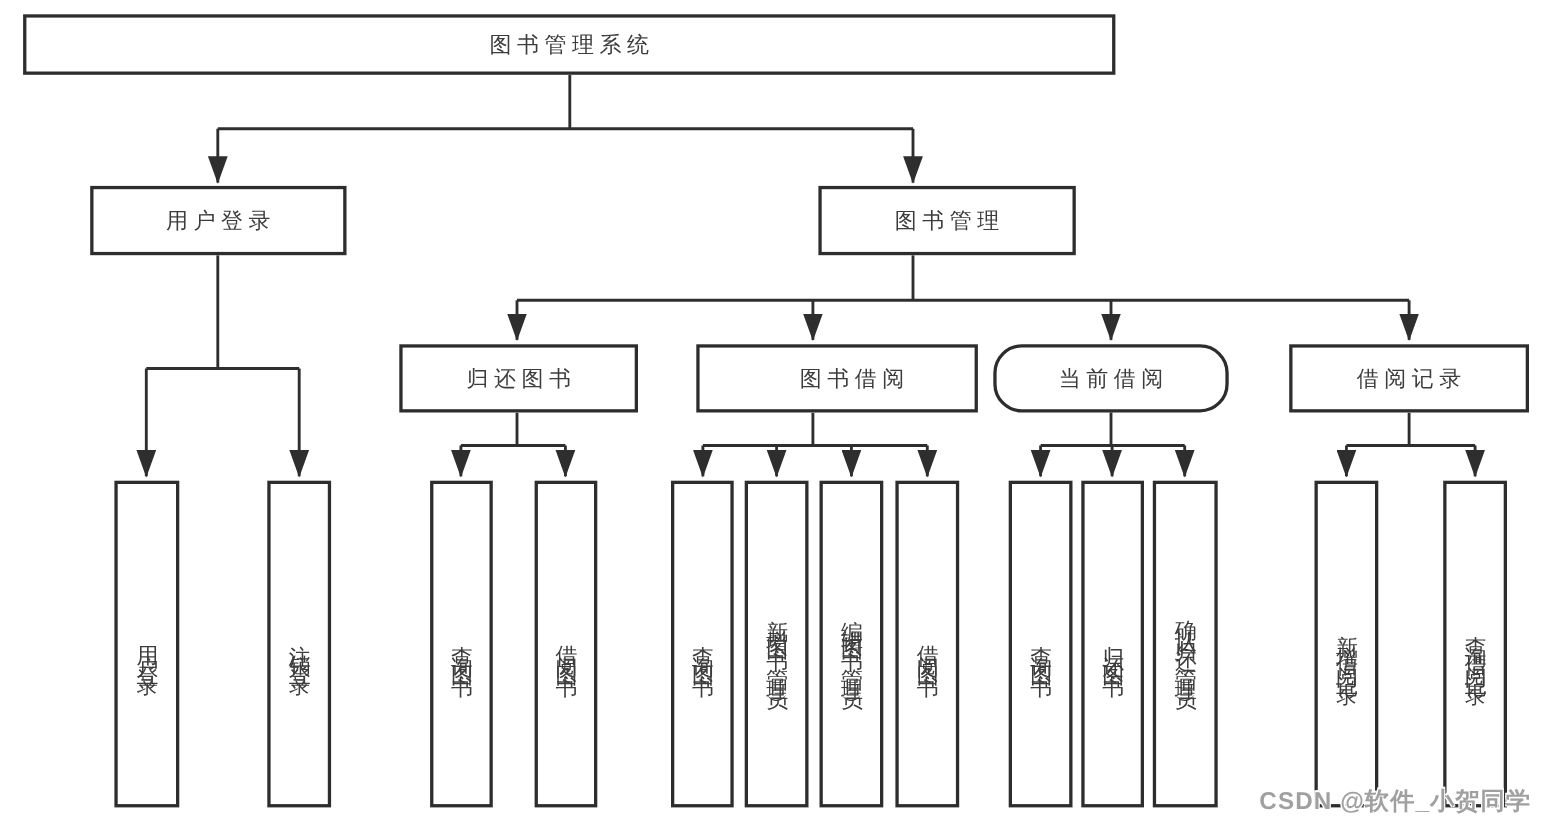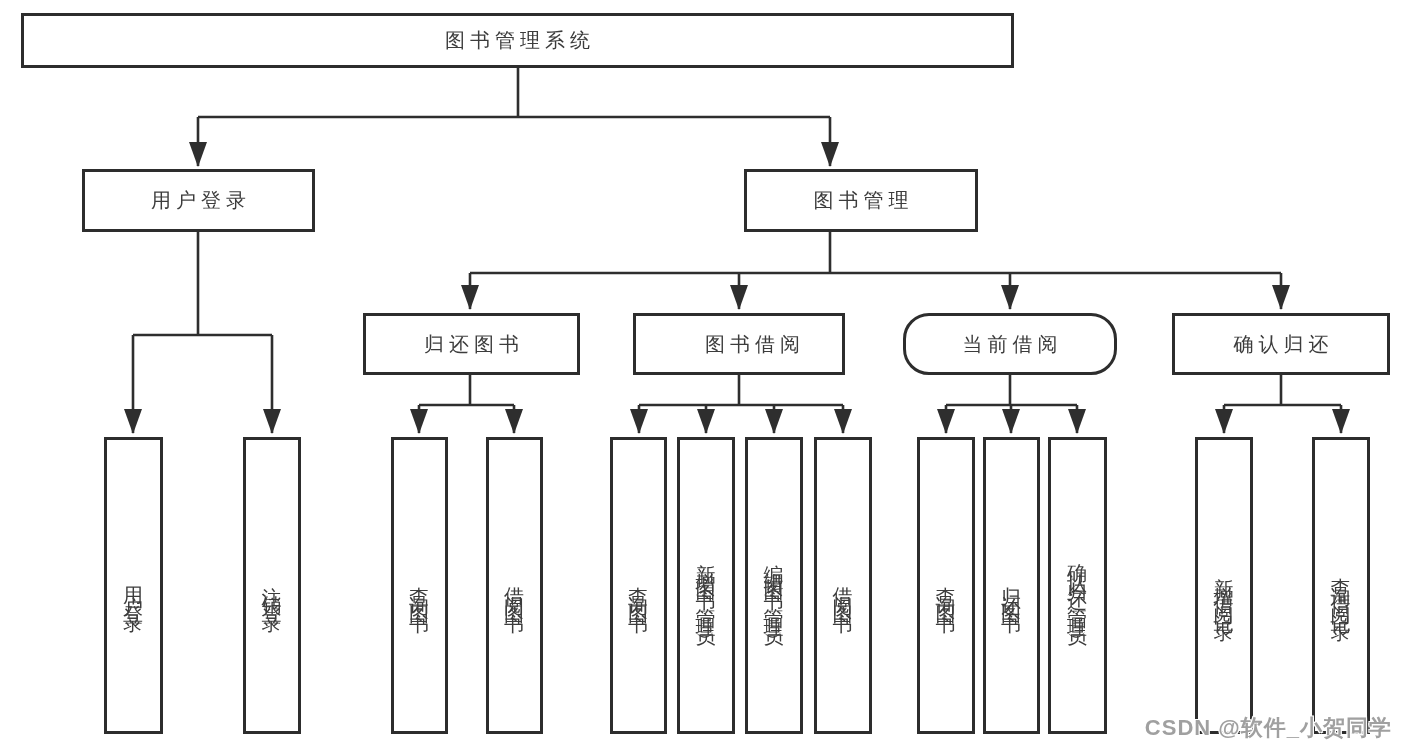--- a/index.html
+++ b/index.html
@@ -113,23 +113,23 @@
     <path class="wire" d="M1224,405 V433" marker-end="url(#arrow)"></path>
     <path class="wire" d="M1341,405 V433" marker-end="url(#arrow)"></path>
   </svg>
 
   <div class="box h" style="left:21px; top:13px; width:993px; height:55px;">图书管理系统</div>
 
   <div class="box h" style="left:82px; top:169px; width:233px; height:63px;">用户登录</div>
   <div class="box h" style="left:713px; top:169px; width:234px; height:63px;margin-left:31px;">图书管理</div>
 
   <div class="box h" style="left:363px; top:313px; width:217px; height:62px;">归还图书</div>
-  <div class="box h" style="left:633px; top:313px; width:212px; height:62px;padding-left:32px;">图书借阅</div>
+  <div class="box h" style="left:633px; top:313px; width:256px; height:62px;padding-left:32px;">图书借阅</div>
   <div class="box h" style="left:903px; top:313px; width:214px; height:62px;border-radius:26px;">当前借阅</div>
-  <div class="box h" style="left:1172px; top:313px; width:218px; height:62px;">确认归还</div>
+  <div class="box h" style="left:1172px; top:313px; width:218px; height:62px;">借阅记录</div>
 
   <div class="box v" style="left:104px; top:437px; width:59px; height:297px;">用户登录</div>
   <div class="box v" style="left:243px; top:437px; width:58px; height:297px;">注销登录</div>
 
   <div class="box v" style="left:391px; top:437px; width:57px; height:297px;">查询图书</div>
   <div class="box v" style="left:486px; top:437px; width:57px; height:297px;">借阅图书</div>
 
   <div class="box v" style="left:610px; top:437px; width:57px; height:297px;">查询图书</div>
   <div class="box v" style="left:677px; top:437px; width:58px; height:297px;">新增图书（管理员）</div>
   <div class="box v" style="left:745px; top:437px; width:58px; height:297px;">编辑图书（管理员）</div>

